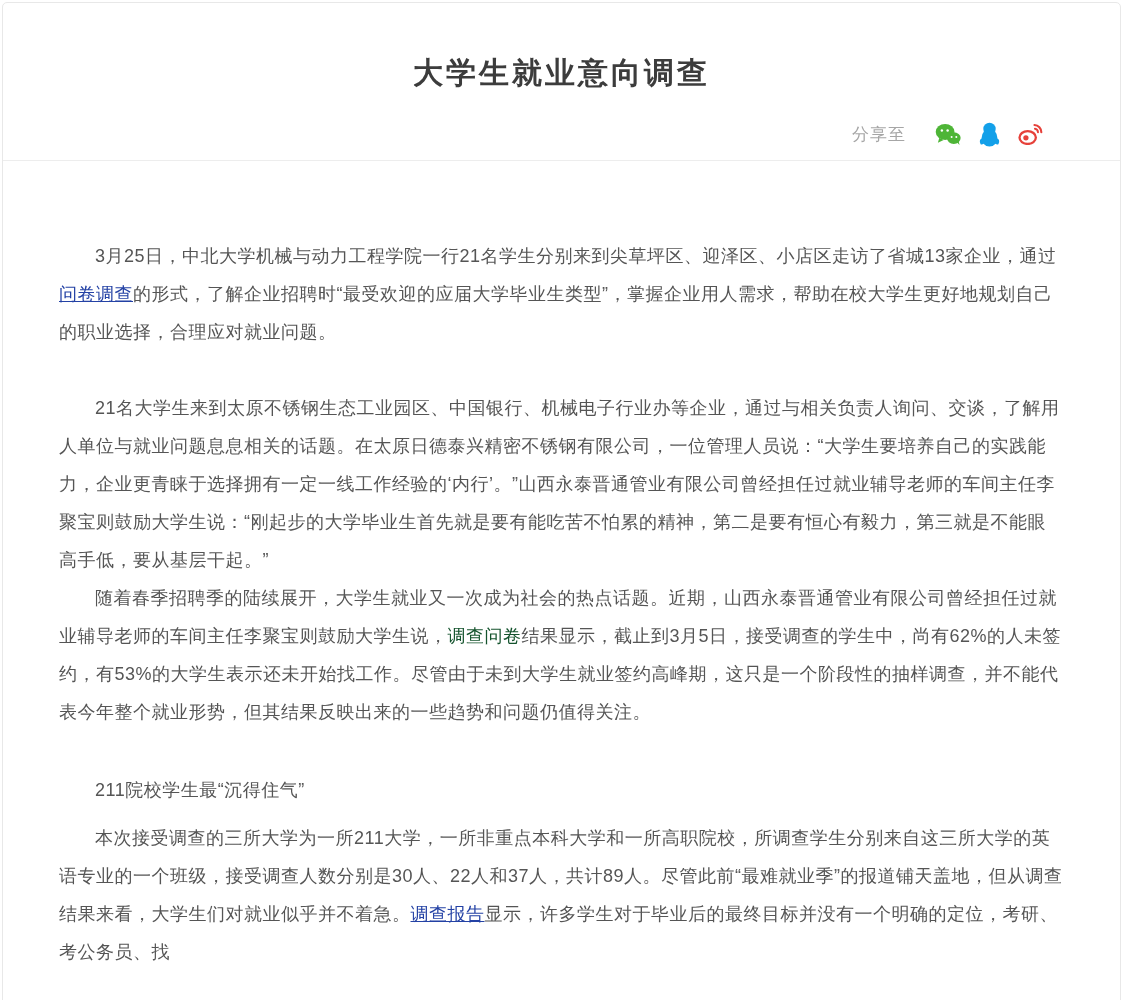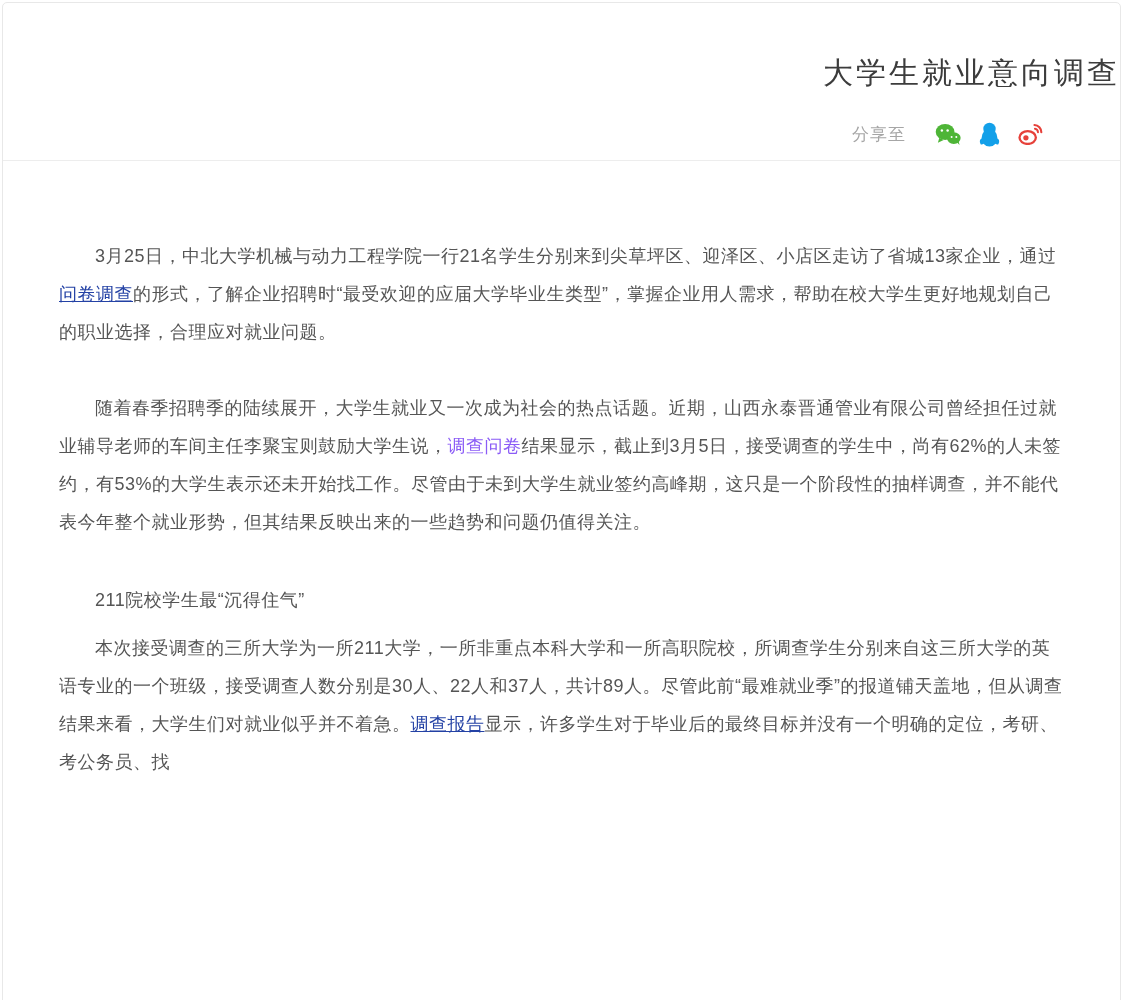--- a/index.html
+++ b/index.html
@@ -23,23 +23,23 @@
     box-sizing: border-box;
   }
   .header {
     position: relative;
     height: 157px;
     border-bottom: 1px solid #ededed;
   }
   .page-title {
     margin: 0;
     padding-top: 52px;
-    text-align: right;
+    text-align: center;
     font-size: 30px;
-    font-weight: 400;
+    font-weight: 700;
     letter-spacing: 3px;
     color: #3c3c3c;
     line-height: 1.2;
   }
   .share-row {
     position: absolute;
     right: 77px;
     top: 118px;
     display: flex;
     align-items: center;
@@ -122,17 +122,18 @@
             <ellipse cx="10.8" cy="16.5" rx="9.3" ry="7.3" stroke-width="2.6"></ellipse>
           </g>
           <circle cx="8.8" cy="16.8" r="3" fill="currentColor"></circle>
         </svg>
       </span>
     </div>
   </div>
 
   <div class="article">
       <p class="para gap-after"><span>3月25日，中北大学机械与动力工程学院一行21名学生分别来到尖草坪区、迎泽区、小店区走访了省城13家企业，通过</span><a class="inline-link u" style="color: rgb(36, 66, 165);">问卷调查</a><span>的形式，了解企业招聘时“最受欢迎的应届大学毕业生类型”，掌握企业用人需求，帮助在校大学生更好地规划自己的职业选择，合理应对就业问题。</span></p>
-      <p class="para"><span>随着春季招聘季的陆续展开，大学生就业又一次成为社会的热点话题。近期，山西永泰晋通管业有限公司曾经担任过就业辅导老师的车间主任李聚宝则鼓励大学生说，</span><a class="inline-link" style="color: #8b5cf6; text-align: right;">调查问卷</a><span>结果显示，截止到3月5日，接受调查的学生中，尚有62%的人未签约，有53%的大学生表示还未开始找工作。尽管由于未到大学生就业签约高峰期，这只是一个阶段性的抽样调查，并不能代表今年整个就业形势，但其结果反映出来的一些趋势和问题仍值得关注。</span></p>
+      <p class="para"><span>21名大学生来到太原不锈钢生态工业园区、中国银行、机械电子行业办等企业，通过与相关负责人询问、交谈，了解用人单位与就业问题息息相关的话题。在太原日德泰兴精密不锈钢有限公司，一位管理人员说：“大学生要培养自己的实践能力，企业更青睐于选择拥有一定一线工作经验的‘内行’。”山西永泰晋通管业有限公司曾经担任过就业辅导老师的车间主任李聚宝则鼓励大学生说：“刚起步的大学毕业生首先就是要有能吃苦不怕累的精神，第二是要有恒心有毅力，第三就是不能眼高手低，要从基层干起。”</span></p>
+      <p class="para"><span>随着春季招聘季的陆续展开，大学生就业又一次成为社会的热点话题。近期，山西永泰晋通管业有限公司曾经担任过就业辅导老师的车间主任李聚宝则鼓励大学生说，</span><a class="inline-link" style="color: #14532d; text-align: right;">调查问卷</a><span>结果显示，截止到3月5日，接受调查的学生中，尚有62%的人未签约，有53%的大学生表示还未开始找工作。尽管由于未到大学生就业签约高峰期，这只是一个阶段性的抽样调查，并不能代表今年整个就业形势，但其结果反映出来的一些趋势和问题仍值得关注。</span></p>
       <p class="para subhead"><span>211院校学生最“沉得住气”</span></p>
       <p class="para"><span>本次接受调查的三所大学为一所211大学，一所非重点本科大学和一所高职院校，所调查学生分别来自这三所大学的英语专业的一个班级，接受调查人数分别是30人、22人和37人，共计89人。尽管此前“最难就业季”的报道铺天盖地，但从调查结果来看，大学生们对就业似乎并不着急。</span><a class="inline-link u" style="color: rgb(36, 66, 165);">调查报告</a><span>显示，许多学生对于毕业后的最终目标并没有一个明确的定位，考研、考公务员、找</span></p>
     </div>
 </div>
 
 </body></html>

